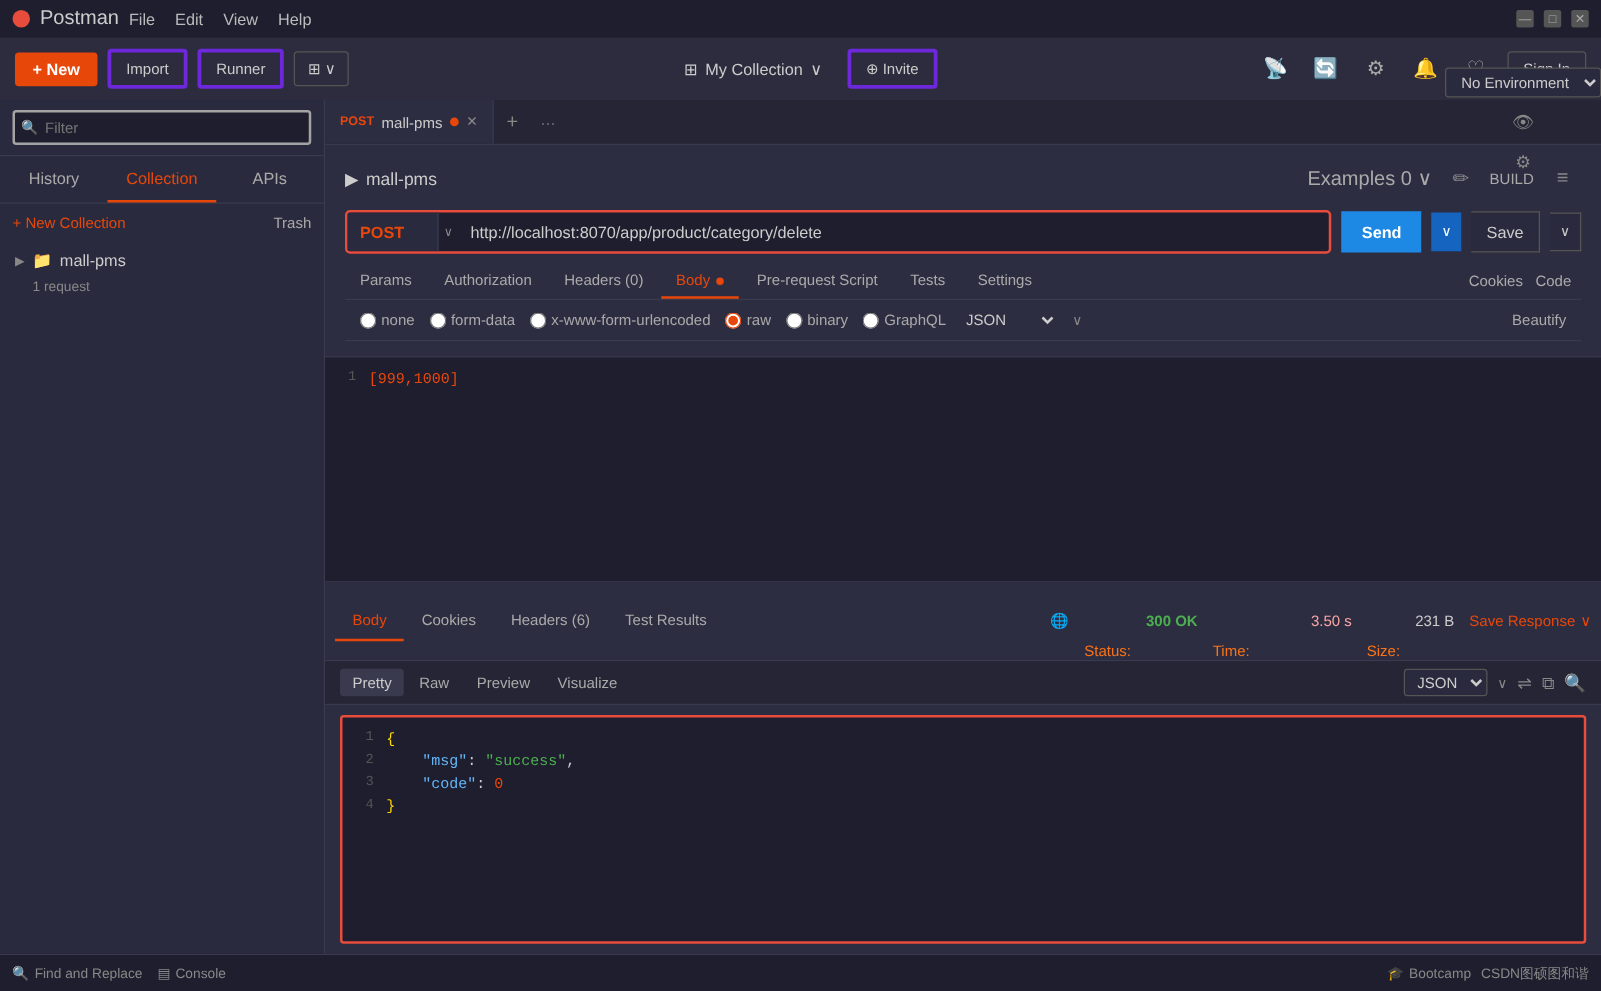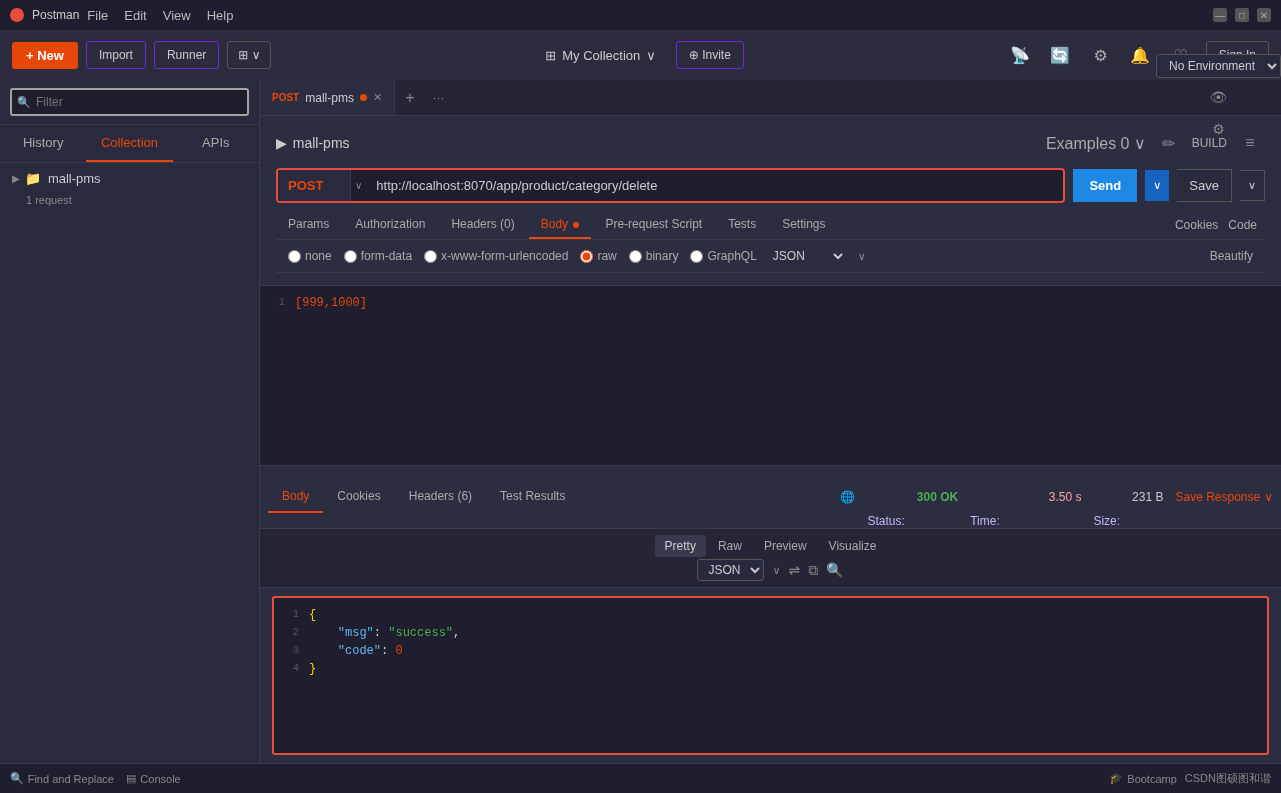--- a/index.html
+++ b/index.html
@@ -9,21 +9,21 @@
     .title-bar {
       height: 30px;
       background: #1e1e2e;
       display: flex;
       align-items: center;
       padding: 0 10px;
       justify-content: space-between;
     }
     .title-bar-left { display: flex; align-items: center; gap: 8px; }
     .app-icon { width: 14px; height: 14px; background: #e74c3c; border-radius: 50%; }
-    .app-name { color: #ccc; font-size: 12px; }
+    .app-name { color: #ccc; font-size: 16px; }
     .menu-bar { display: flex; gap: 16px; font-size: 13px; color: #bbb; }
     .menu-bar span { cursor: pointer; }
     .window-controls { display: flex; gap: 8px; }
     .win-btn { width: 14px; height: 14px; background: #555; border-radius: 2px; cursor: pointer; display: flex; align-items: center; justify-content: center; font-size: 10px; color: #aaa; }
 
     
     .toolbar {
       height: 50px;
       background: #2c2c3e;
       display: flex;
@@ -40,21 +40,21 @@
       cursor: pointer;
       font-size: 13px;
       font-weight: 600;
       display: flex;
       align-items: center;
       gap: 4px;
     }
     .btn-import, .btn-runner {
       background: transparent;
       color: #ccc;
-      border: 1px solid #6d28d9;
+      border: 3px solid #6d28d9;
       padding: 6px 12px;
       border-radius: 3px;
       cursor: pointer;
       font-size: 12px;
     }
     .btn-layout {
       background: transparent;
       color: #ccc;
       border: 1px solid #555;
       padding: 6px 10px;
@@ -472,42 +472,41 @@
       color: #e8470a;
       border-bottom: 2px solid #e8470a;
     }
     .response-status {
       display: flex;
       align-items: center;
       gap: 12px;
       font-size: 12px;
     }
     .status-ok { color: #4caf50; font-weight: 600; }
-    .status-label { color: #c4b5fd; margin-top: 48px; }
+    .status-label { color: #f97316; margin-top: 48px; }
     .save-response-btn {
       background: transparent;
       border: none;
       color: #e8470a;
       cursor: pointer;
       font-size: 12px;
       display: flex;
       align-items: center;
       gap: 4px;
     }
 
     
     .resp-view-tabs {
       display: flex;
       align-items: center;
       padding: 6px 12px;
       gap: 2px;
       background: #252535;
       border-bottom: 1px solid #3a3a4e;
       justify-content: space-between;
-      flex-direction: column;
     }
     .resp-view-tabs-left { display: flex; align-items: center; gap: 2px; }
     .resp-view-tab {
       padding: 4px 10px;
       cursor: pointer;
       color: #aaa;
       font-size: 12px;
       border-radius: 3px;
     }
     .resp-view-tab.active { color: #ccc; background: #3a3a4e; }
@@ -630,20 +629,24 @@
     <div class="sidebar-search">
       <div class="search-wrap">
         <span class="search-icon-s">🔍</span>
         <input type="text" placeholder="Filter" style="">
       </div>
     </div>
     <div class="sidebar-tabs">
       <div class="sidebar-tab">History</div>
       <div class="sidebar-tab active">Collection</div>
       <div class="sidebar-tab">APIs</div>
+    </div>
+    <div class="sidebar-actions">
+      <button class="btn-new-collection">+ New Collection</button>
+      <button class="btn-trash">Trash</button>
     </div>
     <div class="collection-item">
       <span class="chevron">▶</span>
       <span class="folder-icon">📁</span>
       <span class="collection-name">mall-pms</span>
     </div>
     <div class="collection-sub">1 request</div>
   </div>
 
   <div class="content">

